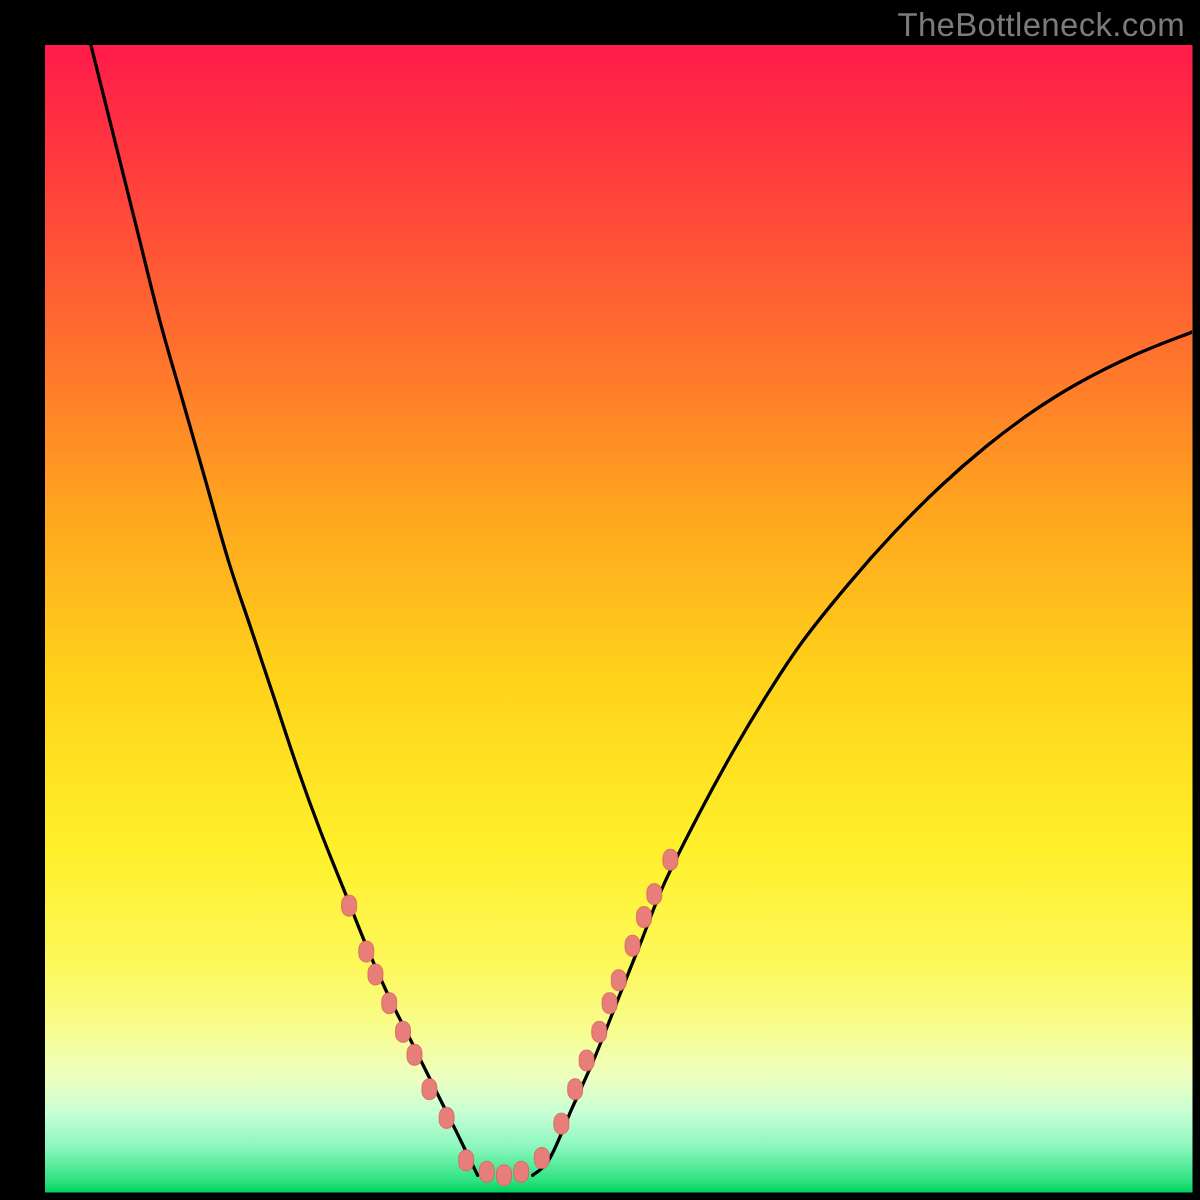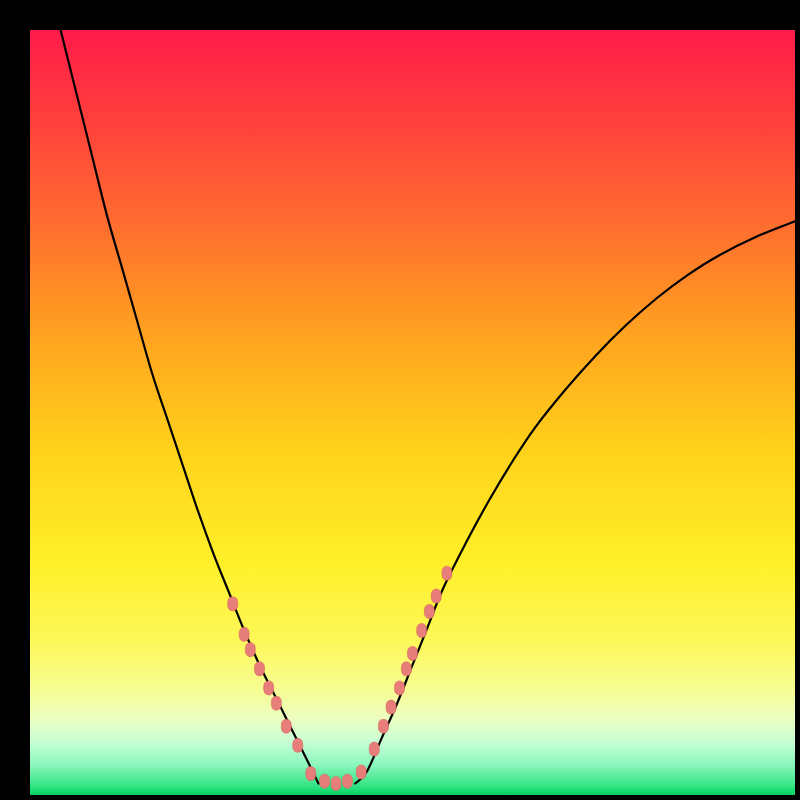--- a/index.html
+++ b/index.html
@@ -61,20 +61,21 @@
   .marker {
     fill: #e87e79;
     stroke: #d25f5a;
     stroke-width: 0.5;
   }
 </style>
 </head>
 <body>
 
 <div class="frame">
+  <div class="watermark">TheBottleneck.com</div>
   <div class="plot-area">
     <svg class="curve-svg" viewBox="0 0 765 765">
       <path id="left-curve" class="curve-path" d="M 30.60 0.00 C 33.35 11.02, 40.39 39.17, 45.90 61.20 C 51.41 83.23, 55.69 100.37, 61.20 122.40 C 66.71 144.43, 70.99 162.94, 76.50 183.60 C 82.01 204.26, 86.29 217.87, 91.80 237.15 C 97.31 256.43, 101.59 271.42, 107.10 290.70 C 112.61 309.98, 116.89 326.35, 122.40 344.25 C 127.91 362.15, 132.19 373.63, 137.70 390.15 C 143.21 406.67, 147.49 419.53, 153.00 436.05 C 158.51 452.57, 162.79 466.11, 168.30 481.95 C 173.81 497.79, 178.09 509.57, 183.60 524.02 C 189.11 538.48, 193.39 548.50, 198.90 562.27 C 204.41 576.04, 208.69 587.44, 214.20 600.52 C 219.71 613.61, 223.99 623.25, 229.50 634.95 C 235.01 646.65, 239.29 654.53, 244.80 665.55 C 250.31 676.57, 254.59 685.13, 260.10 696.15 C 265.61 707.17, 270.31 716.42, 275.40 726.75 C 280.49 737.08, 286.06 748.71, 288.41 753.52"></path>
       <path id="right-curve" class="curve-path" d="M 325.13 753.52 C 327.19 751.46, 331.78 750.31, 336.60 742.05 C 341.42 733.79, 346.39 720.02, 351.90 707.63 C 357.41 695.23, 361.69 686.28, 367.20 673.20 C 372.71 660.12, 376.99 648.72, 382.50 634.95 C 388.01 621.18, 392.29 610.47, 397.80 596.70 C 403.31 582.93, 406.22 573.60, 413.10 558.45 C 419.99 543.30, 427.79 528.39, 436.05 512.55 C 444.31 496.71, 450.74 484.93, 459.00 470.47 C 467.26 456.02, 473.69 445.31, 481.95 432.23 C 490.21 419.14, 495.26 410.88, 504.90 397.80 C 514.54 384.72, 524.48 372.63, 535.50 359.55 C 546.52 346.47, 555.08 336.83, 566.10 325.13 C 577.12 313.42, 585.68 304.85, 596.70 294.53 C 607.72 284.20, 616.28 276.70, 627.30 267.75 C 638.32 258.80, 646.88 252.37, 657.90 244.80 C 668.92 237.23, 676.11 232.56, 688.50 225.68 C 700.89 218.79, 712.98 212.75, 726.75 206.55 C 740.52 200.35, 758.12 194.00, 765.00 191.25"></path>
       <g id="markers">
           <rect x="197.73" y="566.75" width="10" height="14" rx="4.5" ry="5.5" class="marker"></rect>
           <rect x="209.20" y="597.35" width="10" height="14" rx="4.5" ry="5.5" class="marker"></rect>
           <rect x="215.32" y="612.65" width="10" height="14" rx="4.5" ry="5.5" class="marker"></rect>
           <rect x="224.50" y="631.77" width="10" height="14" rx="4.5" ry="5.5" class="marker"></rect>
           <rect x="233.68" y="650.90" width="10" height="14" rx="4.5" ry="5.5" class="marker"></rect>

